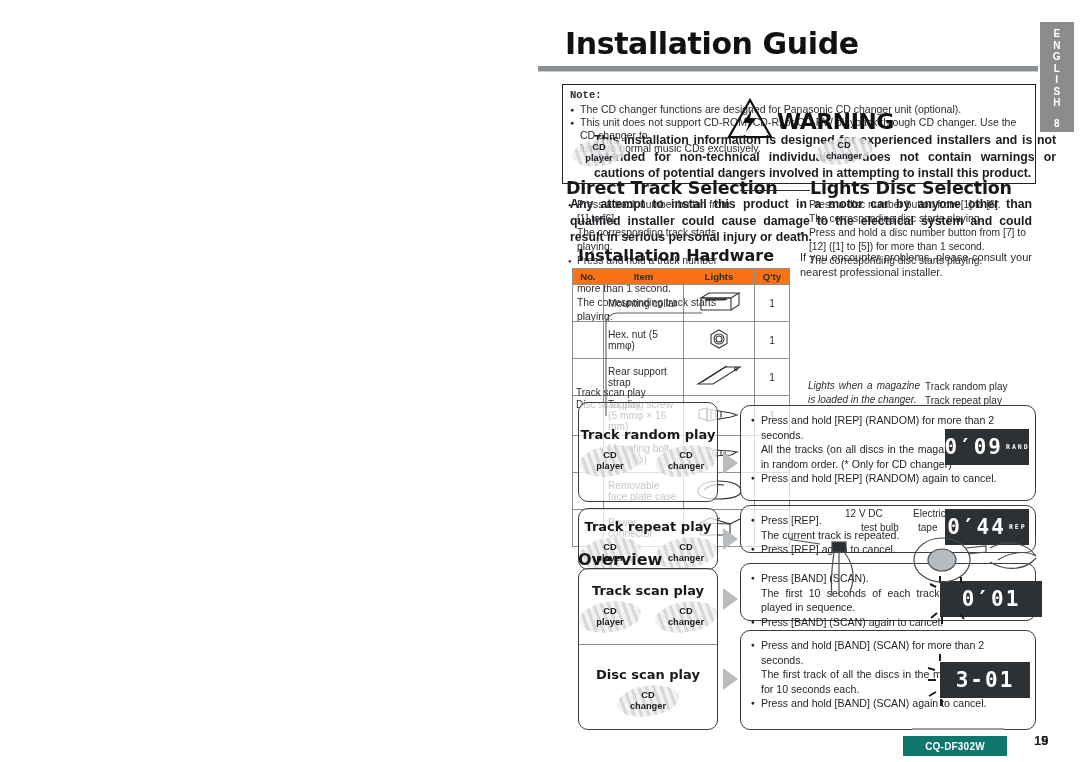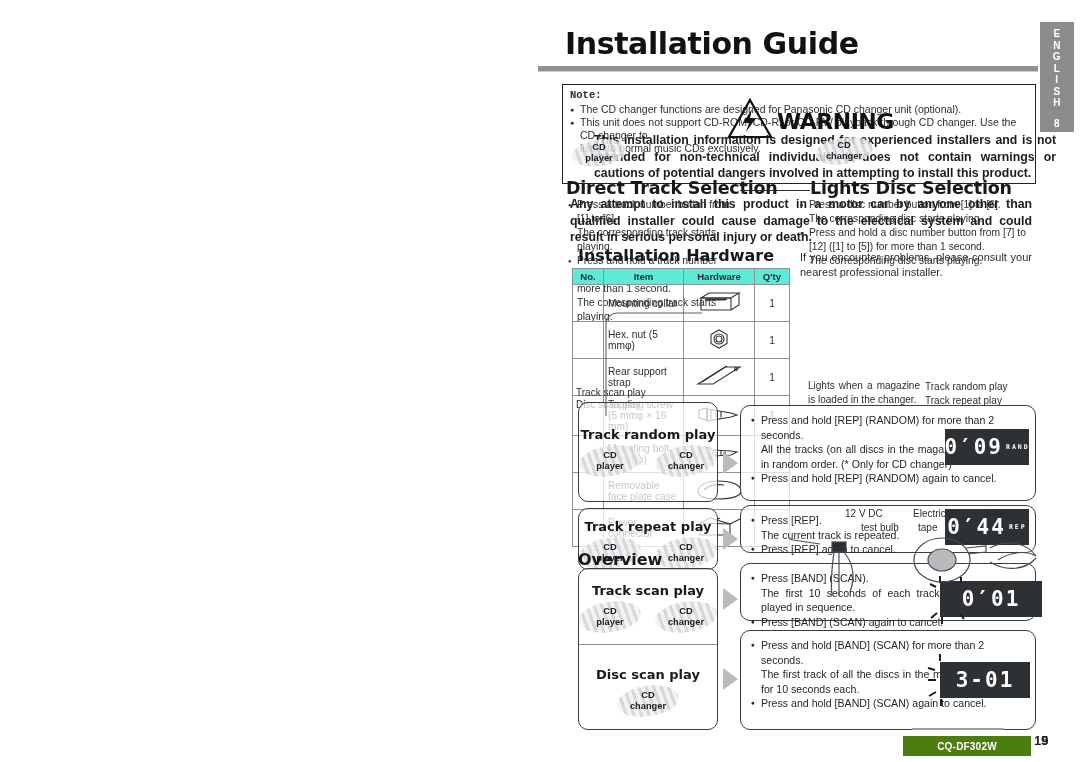--- a/index.html
+++ b/index.html
@@ -108,21 +108,21 @@
   .ih-title{
     position:absolute; left:578px; top:246px;
     font-size:16px; font-weight:700; color:#16181b;
     font-family:"DejaVu Sans", sans-serif;
   }
   table.hw{
     position:absolute; left:572px; top:268px; width:218px;
     border-collapse:collapse; font-size:10.2px; color:#2a2d30;
   }
   table.hw th{
-    background:#5eead4; font-weight:700; font-size:9.6px;
+    background:#f97316; font-weight:700; font-size:9.6px;
     border:1px solid #8d9195; padding:2px 2px; text-align:center;
   }
   table.hw td{
     border:1px solid #8d9195; padding:3px 4px; height:30px; vertical-align:middle;
   }
   table.hw td.no{text-align:center;width:22px;}
   table.hw td.qty{text-align:center;width:26px;}
   table.hw td.dia{text-align:center;width:62px;}
 
   
@@ -178,22 +178,22 @@
   .flash::before,.flash::after{
     content:"";position:absolute;width:20px;height:20px;
     border-left:2px solid #ffffff;border-top:2px solid #ffffff;
     opacity:0;
   }
 
   .tinylabel{position:absolute;font-size:10px;color:#2a2d30;line-height:13px;}
 
   
   .footer-chip{
-    position:absolute; left:903px; top:736px; width:128px; height:20px;
-    background:#4d7c0f; color:#fff; display:flex;align-items:center;justify-content:center;
+    position:absolute; left:903px; top:736px; width:104px; height:20px;
+    background:#0f766e; color:#fff; display:flex;align-items:center;justify-content:center;
     font-size:10px; font-weight:700; letter-spacing:.2px;
   }
   .pageno{
     position:absolute; left:1034px; top:733px; font-size:13px; font-weight:700; color:#1a1c1f;
   }
   .pageno .a{position:absolute;left:0;top:0;}
   .pageno .b{position:absolute;left:7px;top:0;opacity:.85;}
 
   .hairline{position:absolute;background:#9aa0a4;}
 </style>
@@ -276,21 +276,21 @@
     <div class="sub">The corresponding disc starts playing.</div>
   </div>
 
   <div class="ih-title">Installation Hardware</div>
 
   <table class="hw">
     <thead>
       <tr>
         <th>No.</th>
         <th>Item</th>
-        <th>Hardware</th>
+        <th>Lights</th>
         <th>Q'ty</th>
       </tr>
     </thead>
     <tbody>
       <tr>
         <td class="no"></td>
         <td>Mounting collar</td>
         <td class="dia">
           <svg width="48" height="24" viewBox="0 0 48 24">
               <g fill="none" stroke="#333" stroke-width="1.1">
@@ -387,21 +387,21 @@
         </td>
         <td class="qty"></td>
       </tr>
     </tbody>
   </table>
 
   <div class="tinylabel" style="left:576px;top:386px;">Track scan play</div>
   <div class="tinylabel" style="left:576px;top:398px;">Disc scan play</div>
   <div class="tinylabel" style="left:925px;top:380px;width:105px;text-align:left;">Track random play</div>
   <div class="tinylabel" style="left:925px;top:394px;width:105px;text-align:left;">Track repeat play</div>
-  <div class="tinylabel" style="left:808px;top:379px;width:112px;text-align:justify;line-height:14px;">Lights when a magazine is loaded in the changer.</div>
+  <div class="tinylabel" style="left:808px;top:379px;width:112px;text-align:justify;line-height:14px;font-style:italic;">Lights when a magazine is loaded in the changer.</div>
 
   <div class="pm pm-left" style="left:578px;top:402px;width:140px;height:100px;padding-top:24px;">
     <div class="mode-name">Track random play</div>
     <div class="chips">
       <div class="chip">
         <div class="disc"></div>
         <div class="lab">
             <span>CD</span>
             <span>player</span>
           </div>

